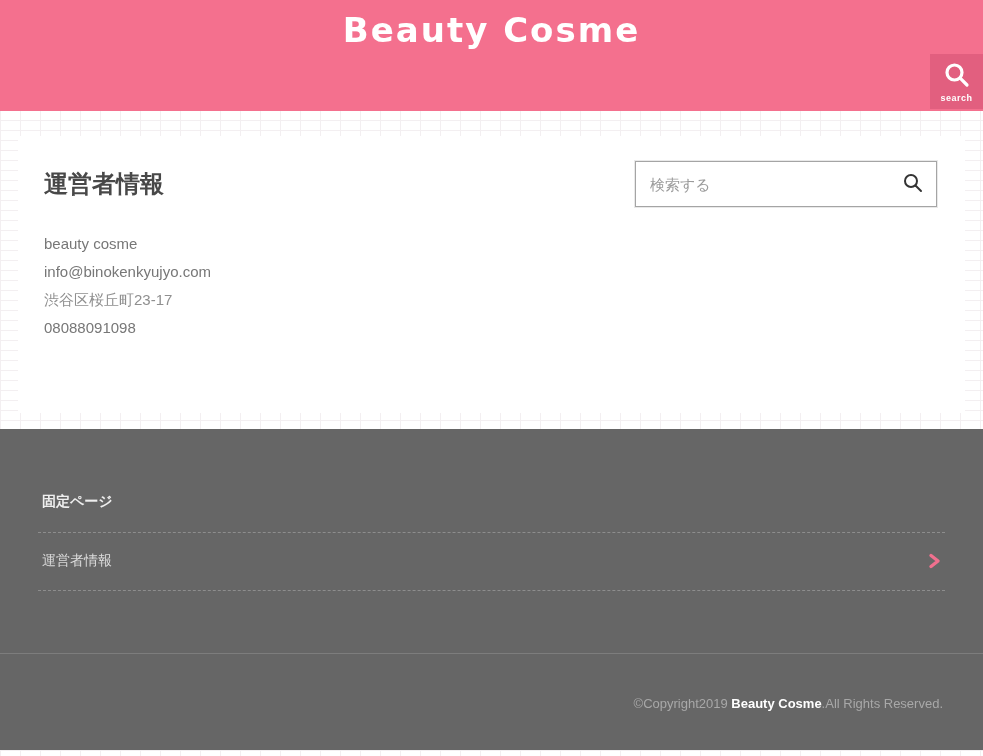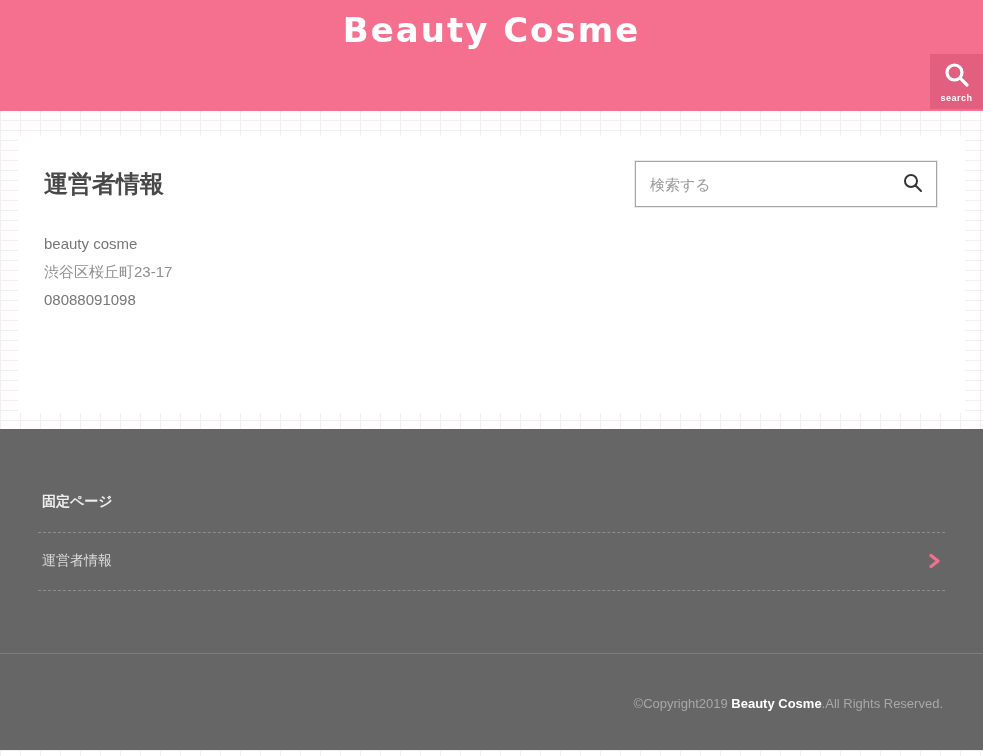--- a/index.html
+++ b/index.html
@@ -187,20 +187,21 @@
       <span class="search-label">search</span>
     </button>
   </header>
 
   <main class="content-area">
     <div class="card">
       <h2 class="page-title">運営者情報</h2>
 
       <div class="info">
         <p>beauty cosme</p>
+        <p>info@binokenkyujyo.com</p>
         <p class="light">渋谷区桜丘町23-17</p>
         <p>08088091098</p>
       </div>
 
       <div class="search-box">
         <input type="text" placeholder="検索する" style="">
         <button class="search-submit">
           <span>
             <svg width="21" height="21" viewBox="0 0 21 21">
               <circle cx="9" cy="9" r="6" stroke="#333333" stroke-width="2" fill="none"></circle>

